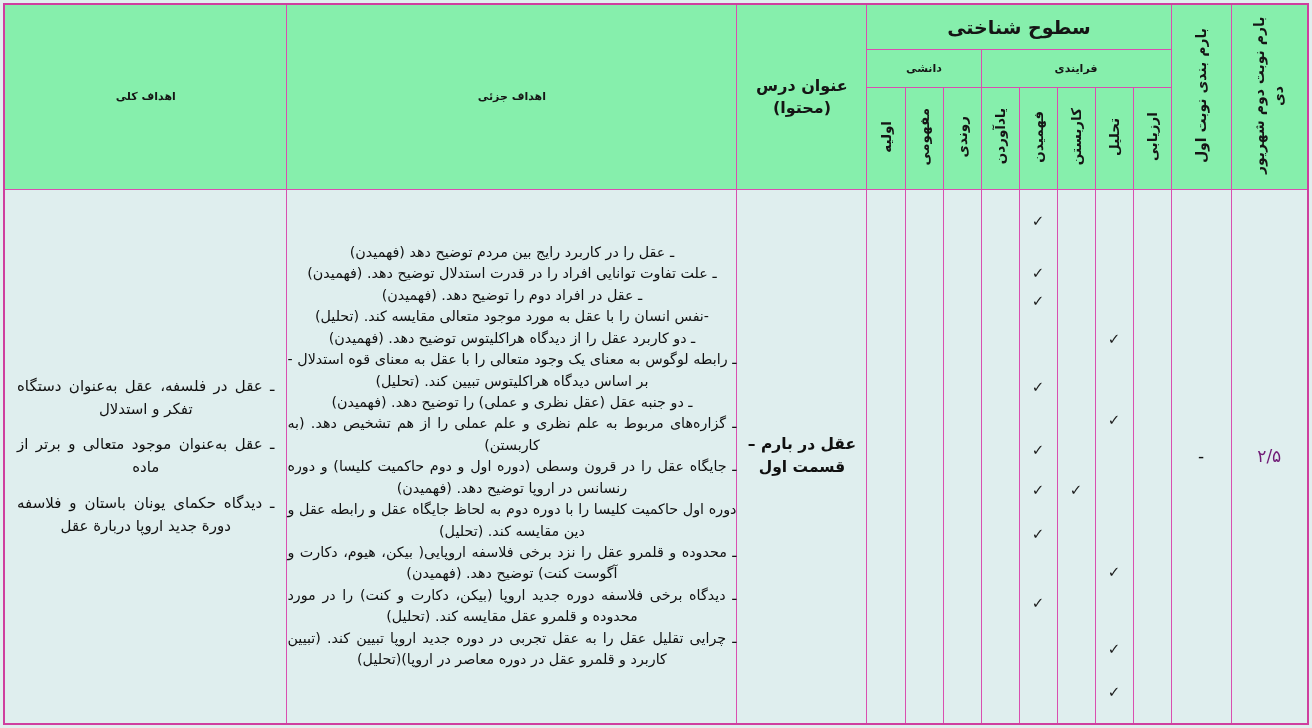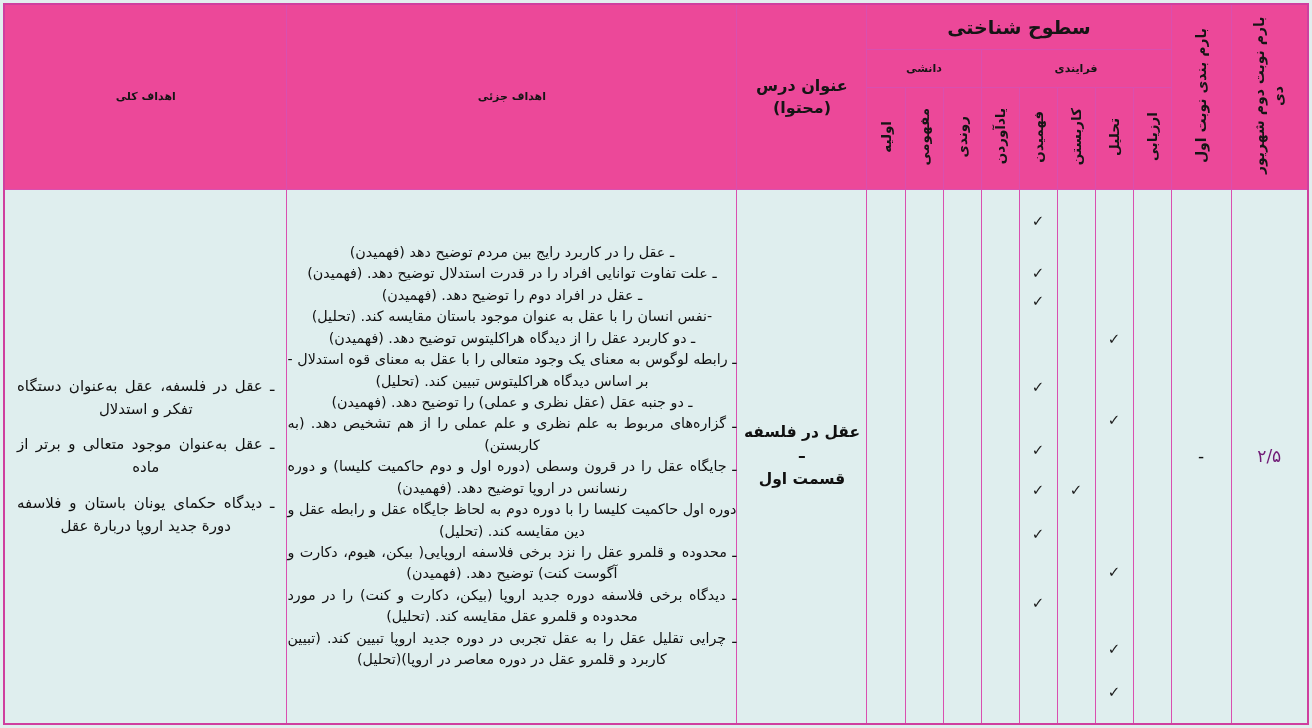--- a/index.html
+++ b/index.html
@@ -27,21 +27,21 @@
   }
   table.grid td, table.grid th{
     border:1.3px solid #d94fb0;
     padding:0;
     margin:0;
     vertical-align:middle;
     text-align:center;
     background:#dfeeee;
   }
   table.grid thead td, table.grid thead th{
-    background:#ec4899;
+    background:#86efac;
     color:#151515;
     font-weight:bold;
   }
   .outer{border:2.2px solid #cf3f9f !important;}
 
   
   .h-main{font-size:19px;letter-spacing:-0.2px;}
   .h-mid{font-size:11px;}
   .h-big{font-size:16px;line-height:1.35;}
   .h-sub{
@@ -227,30 +227,30 @@
             <div class="ckwrap"></div>
           </td>
         <td class="ckcol">
             <div class="ckwrap"></div>
           </td>
         <td class="ckcol">
             <div class="ckwrap"></div>
           </td>
 
         <td class="lesson">
-          <div>عقل در فلسفه –</div>
+          <div>عقل در بارم –</div>
           <div>قسمت اول</div>
         </td>
 
         <td class="objlist">
           <div id="spec-list">
               <p>ـ عقل را در کاربرد رایج بین مردم توضیح دهد (فهمیدن)</p>
               <p>ـ علت تفاوت توانایی افراد را در قدرت استدلال توضیح دهد. (فهمیدن)</p>
               <p>ـ عقل در افراد دوم را توضیح دهد. (فهمیدن)</p>
-              <p>-نفس انسان را با عقل به عنوان موجود باستان مقایسه کند. (تحلیل)</p>
+              <p>-نفس انسان را با عقل به مورد موجود متعالی مقایسه کند. (تحلیل)</p>
               <p>ـ دو کاربرد عقل را از دیدگاه هراکلیتوس توضیح دهد. (فهمیدن)</p>
               <p>ـ رابطه لوگوس به معنای یک وجود متعالی را با عقل به معنای قوه استدلال - بر اساس دیدگاه هراکلیتوس تبیین کند. (تحلیل)</p>
               <p>ـ دو جنبه عقل (عقل نظری و عملی) را توضیح دهد. (فهمیدن)</p>
               <p>ـ گزاره‌های مربوط به علم نظری و علم عملی را از هم تشخیص دهد. (به کاربستن)</p>
               <p>ـ جایگاه عقل را در قرون وسطی (دوره اول و دوم حاکمیت کلیسا) و دوره رنسانس در اروپا توضیح دهد. (فهمیدن)</p>
               <p>دوره اول حاکمیت کلیسا را با دوره دوم به لحاظ جایگاه عقل و رابطه عقل و دین مقایسه کند. (تحلیل)</p>
               <p>ـ محدوده و قلمرو عقل را نزد برخی فلاسفه اروپایی( بیکن، هیوم، دکارت و آگوست کنت) توضیح دهد. (فهمیدن)</p>
               <p>ـ دیدگاه برخی فلاسفه دوره جدید اروپا (بیکن، دکارت و کنت) را در مورد محدوده و قلمرو عقل مقایسه کند. (تحلیل)</p>
               <p>ـ چرایی تقلیل عقل را به عقل تجربی در دوره جدید اروپا تبیین کند. (تبیین کاربرد و قلمرو عقل در دوره معاصر در اروپا)(تحلیل)</p>
             </div>

